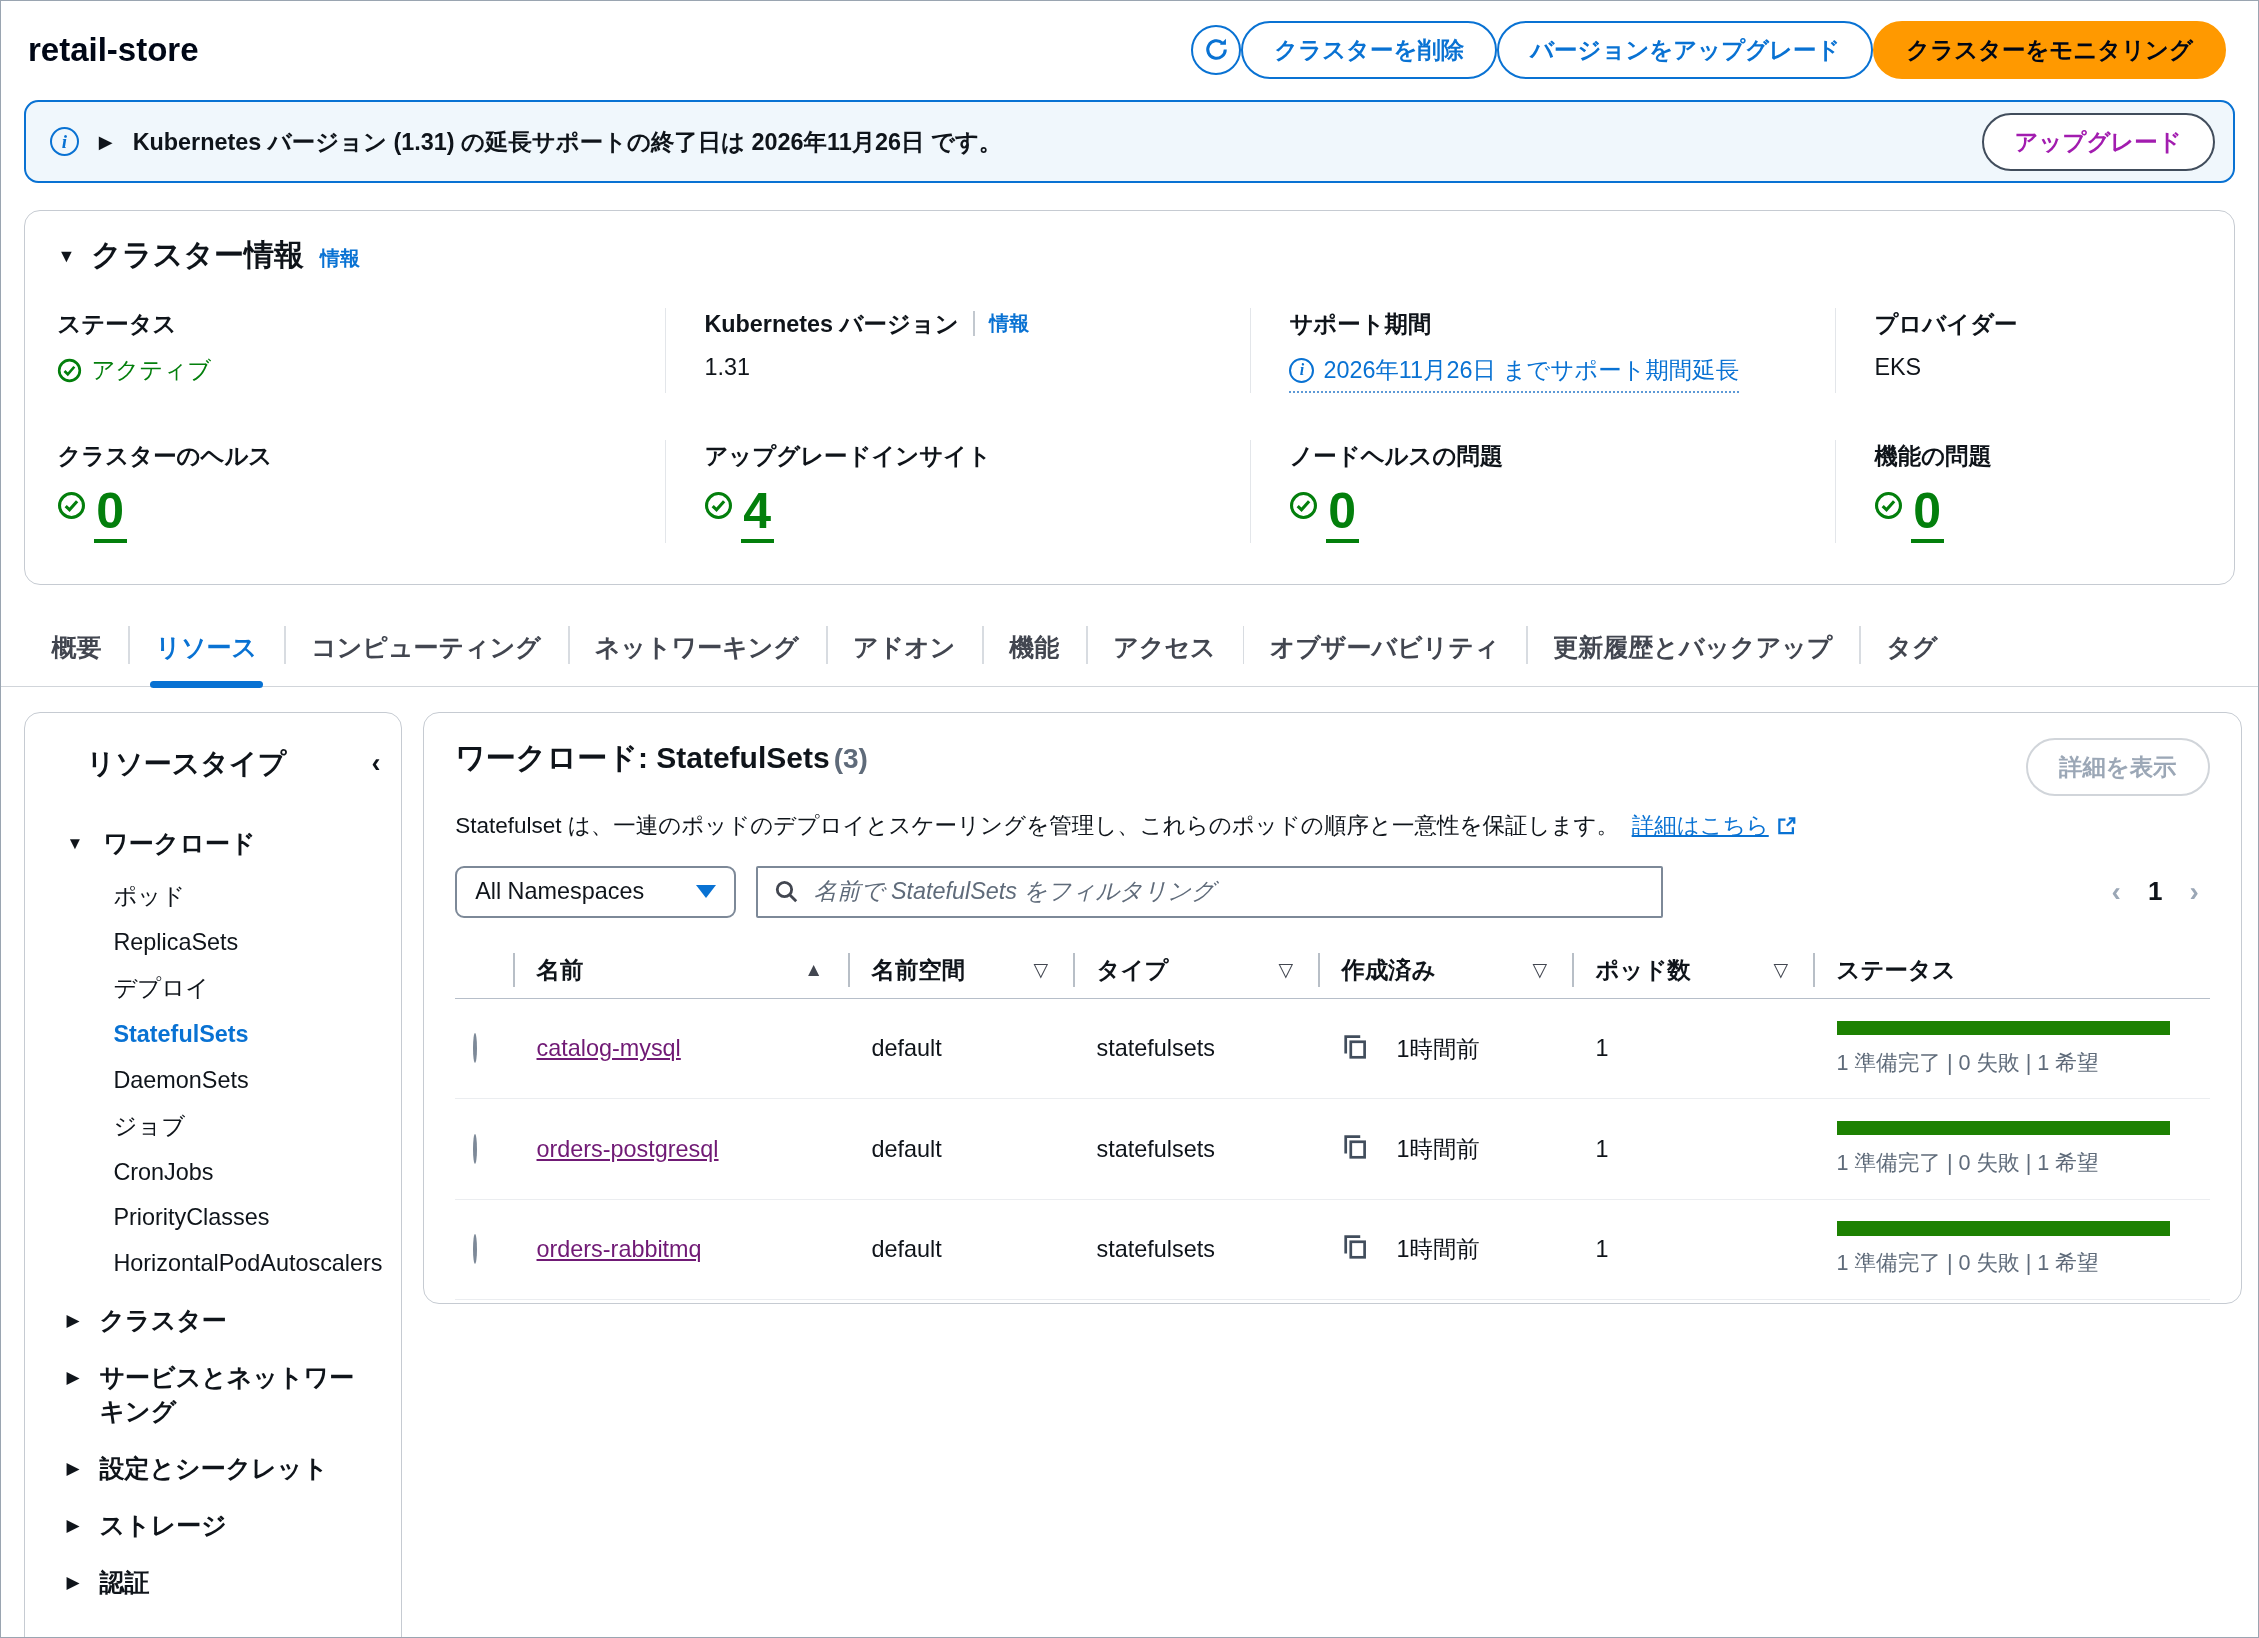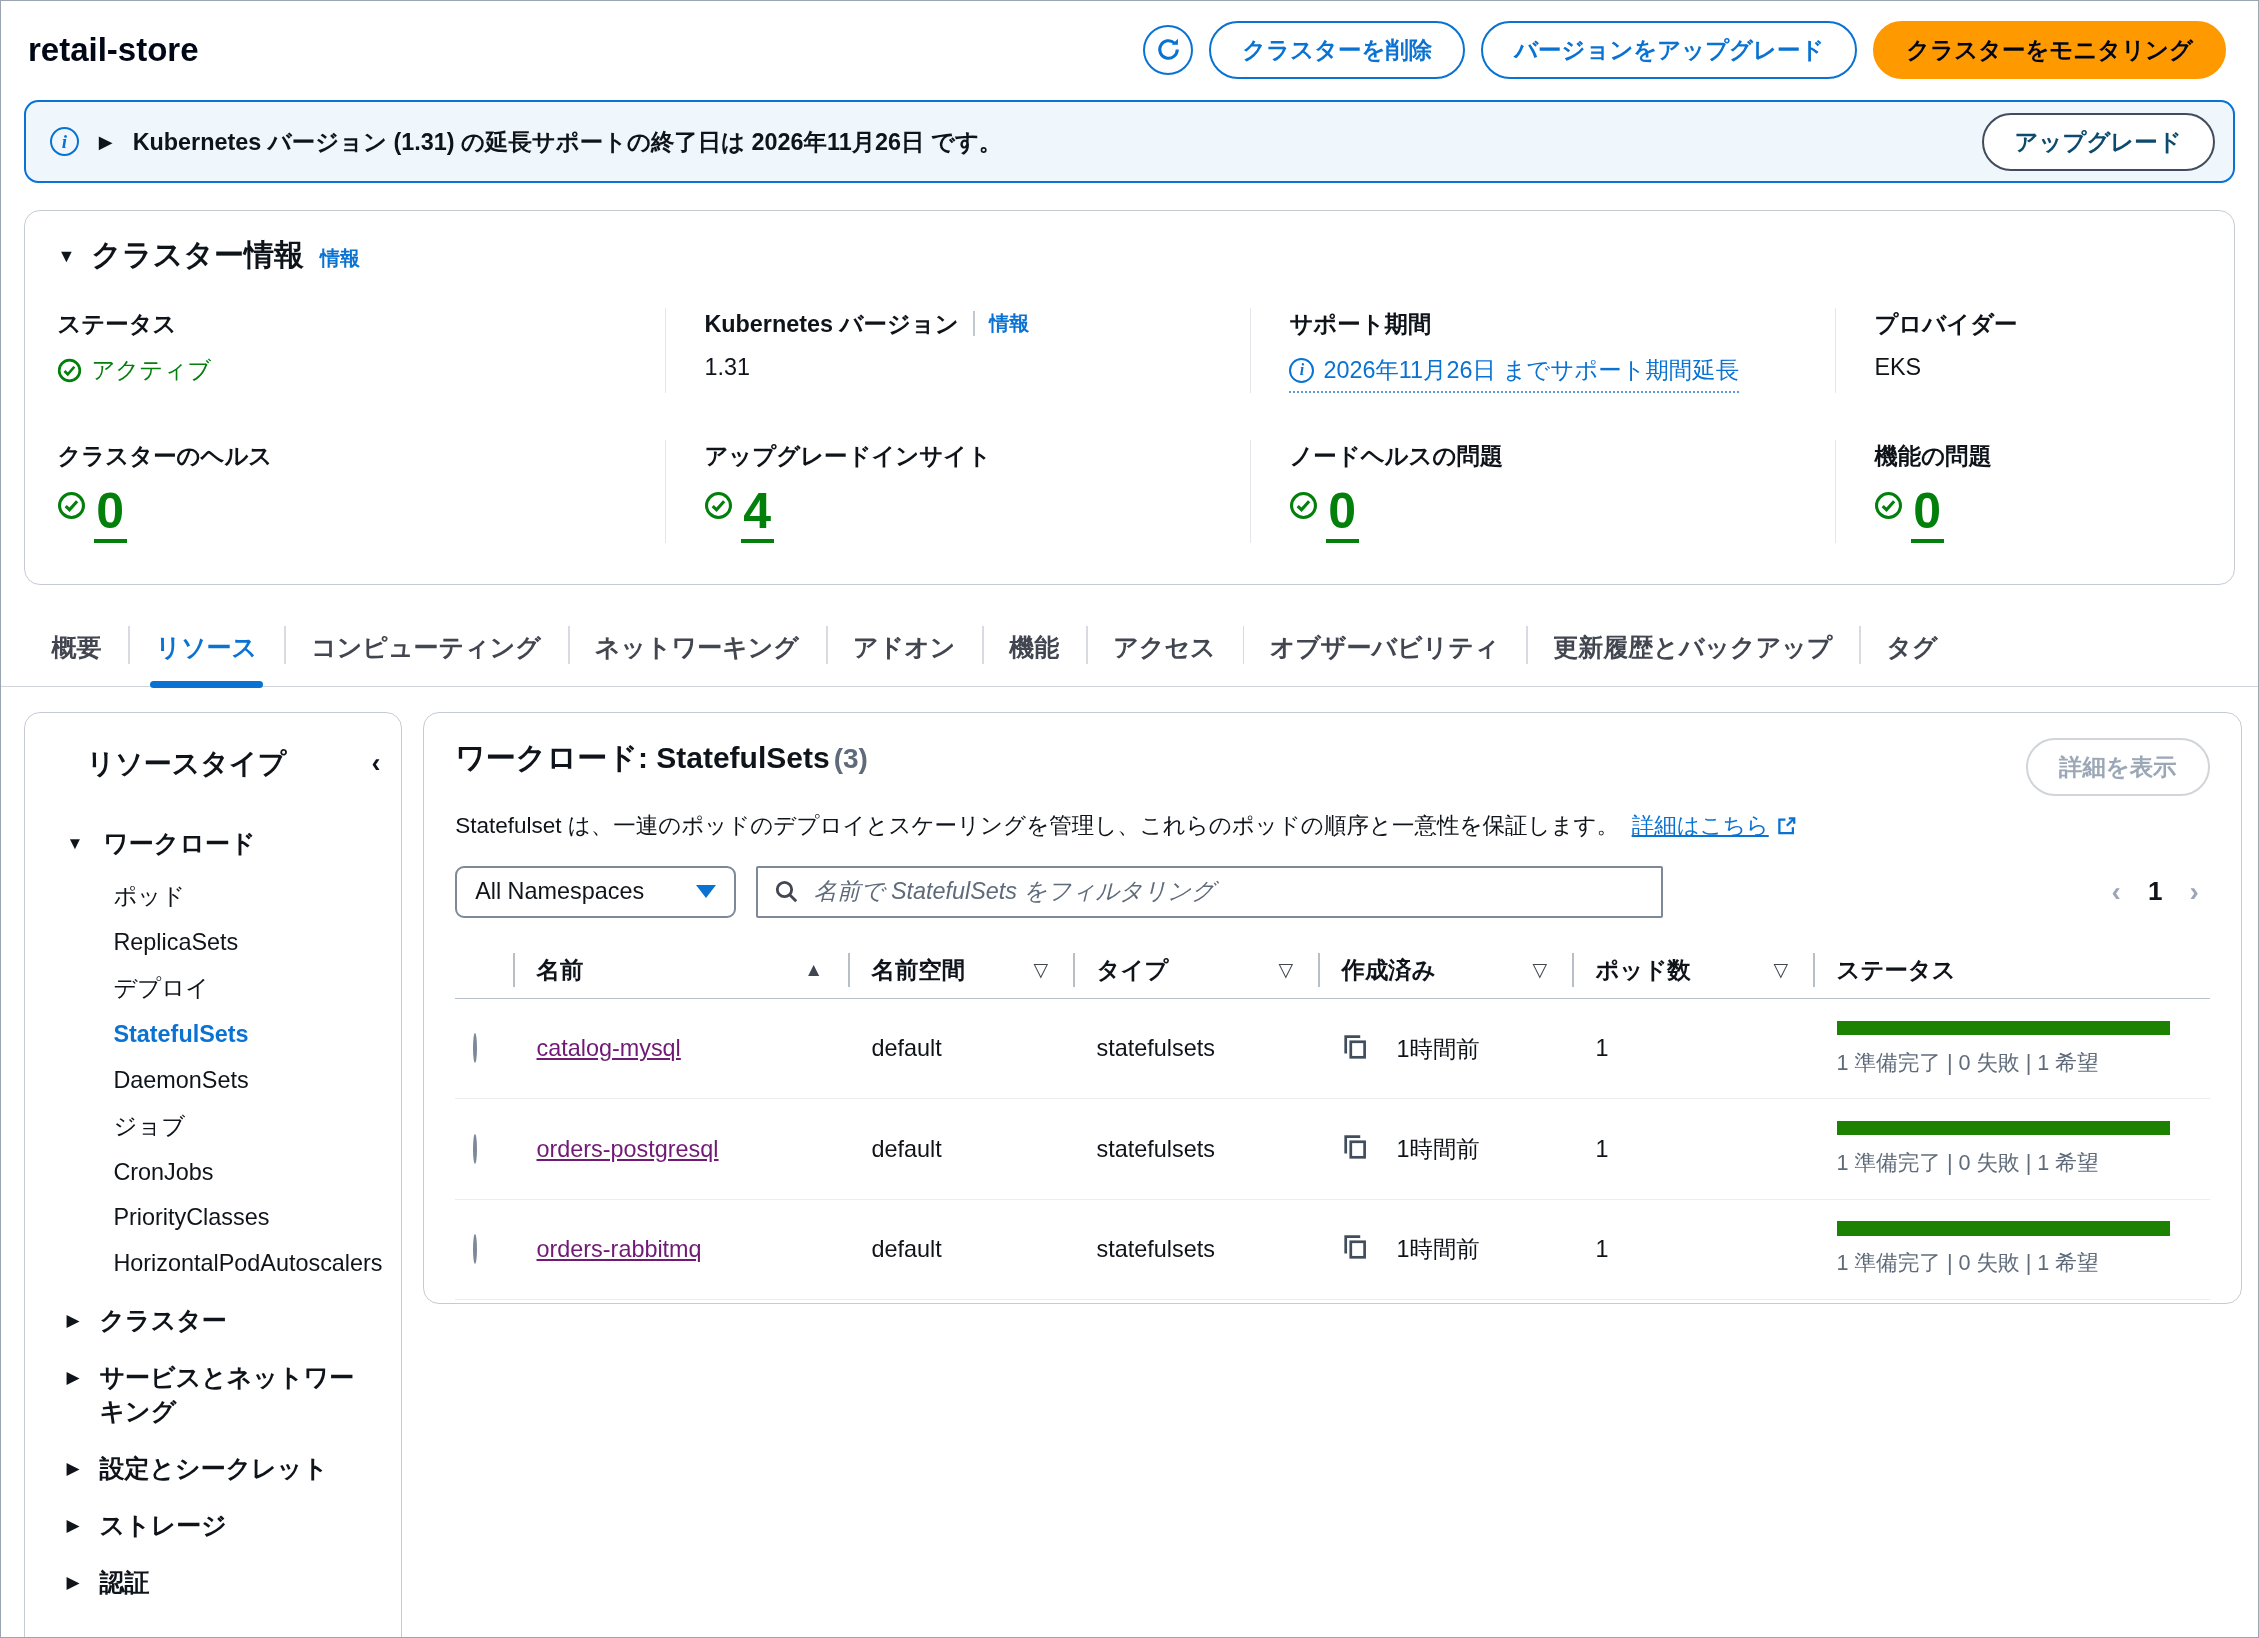--- a/index.html
+++ b/index.html
@@ -9,28 +9,28 @@
     background: #ffffff;
     border: 1.8px solid #9aa5b1;
     font-family: "Liberation Sans", "DejaVu Sans", sans-serif;
     color: #0f141a;
     overflow: hidden;
   }
 
   
   .page-header { display:flex; align-items:center; justify-content:space-between; padding:20px 32px 14.4px 27px; }
   .page-title { font-size:33px; font-weight:bold; color:#000716; margin:0; }
-  .header-actions { display:flex; align-items:center; gap:16px; }
+  .header-actions { display:flex; align-items:center; gap:0; }
   .btn {
     font-family:inherit; font-size:23.4px; font-weight:bold;
     border-radius:32px; padding:10.8px 31px; cursor:pointer;
     background:#fff; border:2.7px solid #0972d3; color:#0972d3; white-space:nowrap;
   }
   .btn-primary { background:#ff9900; border-color:#ff9900; color:#000716; }
-  .btn-neutral { border-color:#414d5c; color:#0c4a6e; }
+  .btn-neutral { border-color:#414d5c; color:#a21caf; }
   .btn-disabled { border-color:#d1d5da; color:#9ba7b6; cursor:default; }
   .icon-btn {
     width:50px; height:50px; border-radius:50%; border:2.7px solid #0972d3;
     background:#fff; color:#0972d3; display:flex; align-items:center; justify-content:center; cursor:pointer;
   }
 
   
   .banner {
     margin:7.2px 23.4px 0; border:2.7px solid #0972d3; background:#f0f7fc;
     border-radius:14.4px; display:flex; align-items:center; gap:20px; padding:10.8px 18px 10.8px 23.4px;

